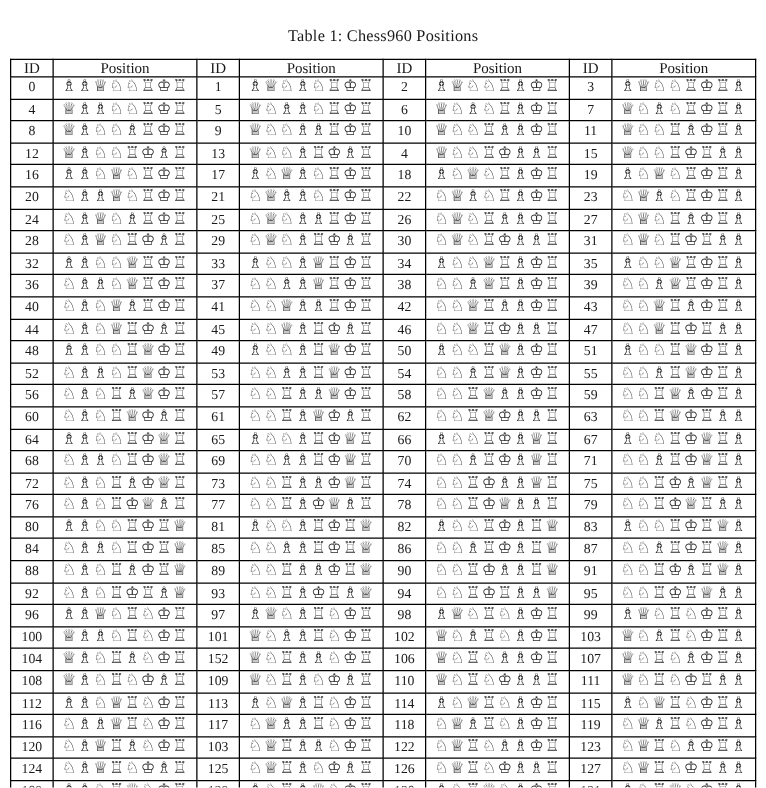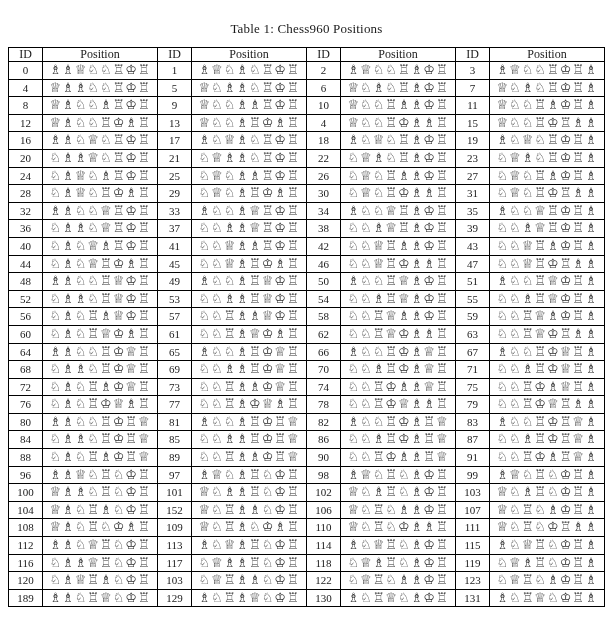--- a/index.html
+++ b/index.html
@@ -268,20 +268,30 @@
         <td class="id-cell">88</td>
         <td class="pos-cell">♘♗♘♖♗♔♖♕</td>
         <td class="id-cell">89</td>
         <td class="pos-cell">♘♘♖♗♗♔♖♕</td>
         <td class="id-cell">90</td>
         <td class="pos-cell">♘♘♖♔♗♗♖♕</td>
         <td class="id-cell">91</td>
         <td class="pos-cell">♘♘♖♔♗♖♕♗</td>
       </tr>
       <tr>
+        <td class="id-cell">92</td>
+        <td class="pos-cell">♘♗♘♖♔♖♗♕</td>
+        <td class="id-cell">93</td>
+        <td class="pos-cell">♘♘♖♗♔♖♗♕</td>
+        <td class="id-cell">94</td>
+        <td class="pos-cell">♘♘♖♔♖♗♗♕</td>
+        <td class="id-cell">95</td>
+        <td class="pos-cell">♘♘♖♔♖♕♗♗</td>
+      </tr>
+      <tr>
         <td class="id-cell">96</td>
         <td class="pos-cell">♗♗♕♘♖♘♔♖</td>
         <td class="id-cell">97</td>
         <td class="pos-cell">♗♕♘♗♖♘♔♖</td>
         <td class="id-cell">98</td>
         <td class="pos-cell">♗♕♘♖♘♗♔♖</td>
         <td class="id-cell">99</td>
         <td class="pos-cell">♗♕♘♖♘♔♖♗</td>
       </tr>
       <tr>
@@ -338,20 +348,30 @@
         <td class="id-cell">120</td>
         <td class="pos-cell">♘♗♕♖♗♘♔♖</td>
         <td class="id-cell">103</td>
         <td class="pos-cell">♘♕♖♗♗♘♔♖</td>
         <td class="id-cell">122</td>
         <td class="pos-cell">♘♕♖♘♗♗♔♖</td>
         <td class="id-cell">123</td>
         <td class="pos-cell">♘♕♖♘♗♔♖♗</td>
       </tr>
       <tr>
+        <td class="id-cell">124</td>
+        <td class="pos-cell">♘♗♕♖♘♔♗♖</td>
+        <td class="id-cell">125</td>
+        <td class="pos-cell">♘♕♖♗♘♔♗♖</td>
+        <td class="id-cell">126</td>
+        <td class="pos-cell">♘♕♖♘♔♗♗♖</td>
+        <td class="id-cell">127</td>
+        <td class="pos-cell">♘♕♖♘♔♖♗♗</td>
+      </tr>
+      <tr>
         <td class="id-cell">189</td>
         <td class="pos-cell">♗♗♘♖♕♘♔♖</td>
         <td class="id-cell">129</td>
         <td class="pos-cell">♗♘♖♗♕♘♔♖</td>
         <td class="id-cell">130</td>
         <td class="pos-cell">♗♘♖♕♘♗♔♖</td>
         <td class="id-cell">131</td>
         <td class="pos-cell">♗♘♖♕♘♔♖♗</td>
       </tr>
     </tbody>

